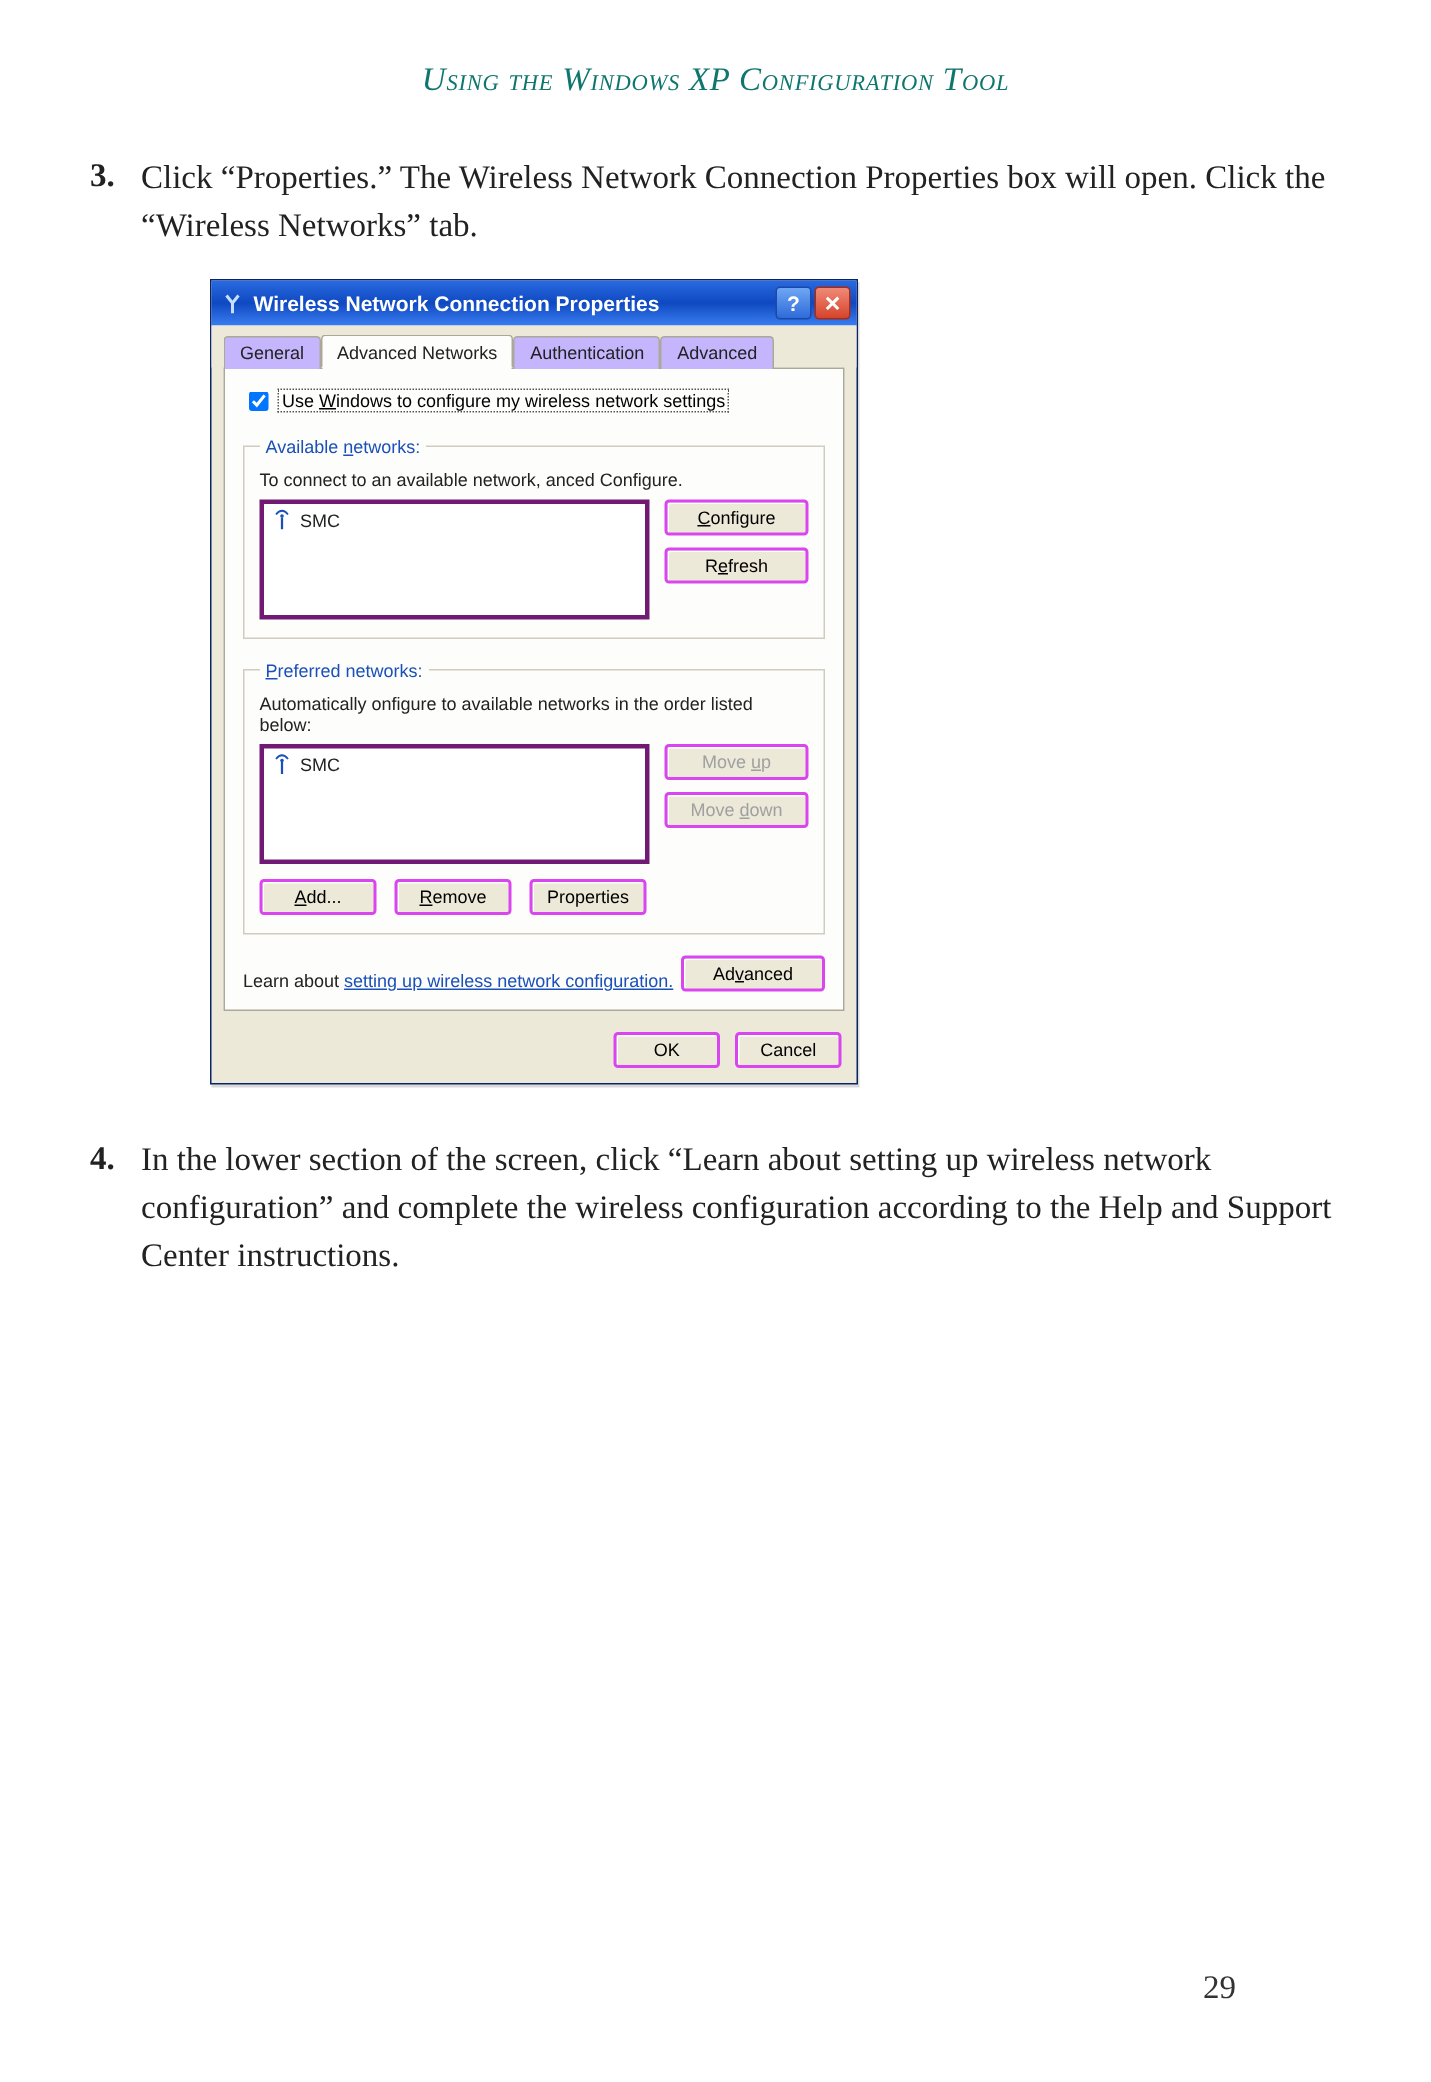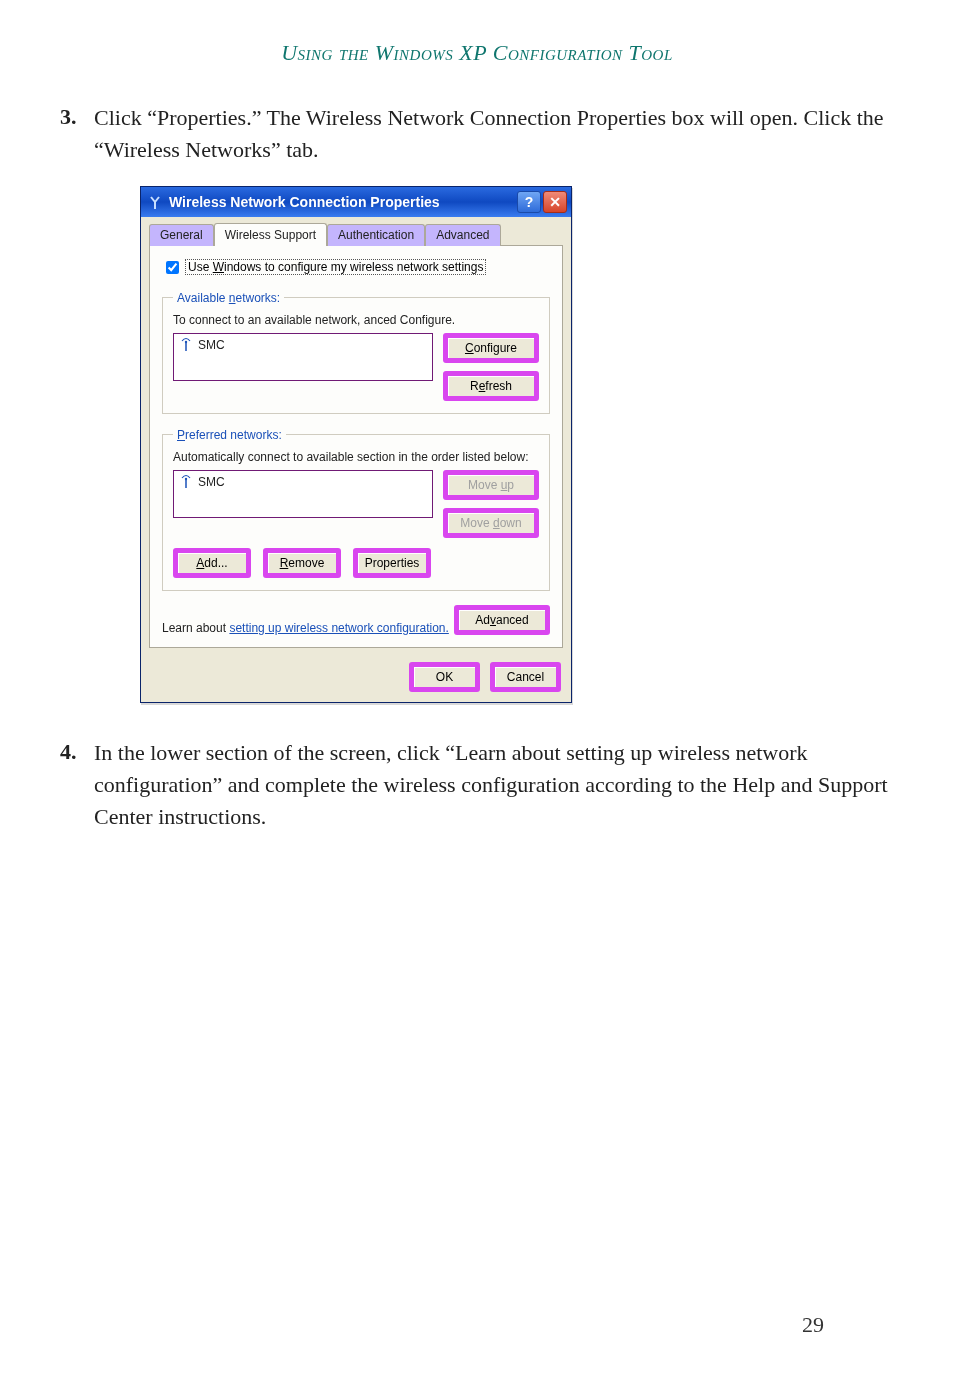--- a/index.html
+++ b/index.html
@@ -153,22 +153,22 @@
     font-size: 12px;
     color: #222;
     margin-bottom: 6px;
   }
   .net-row {
     display: flex;
     gap: 10px;
   }
   .listbox {
     flex: 1;
-    height: 48px;
-    border: 1px solid #701a75;
+    height: 80px;
+    border: 3px solid #701a75;
     background: #fff;
     padding: 2px;
     box-sizing: border-box;
   }
   .list-item {
     display: flex;
     align-items: center;
     gap: 6px;
     padding: 1px 4px;
     font-family: "Segoe UI", Tahoma, sans-serif;
@@ -182,21 +182,21 @@
     display: flex;
     flex-direction: column;
     gap: 8px;
     width: 96px;
   }
   button.xp {
     font-family: Tahoma, sans-serif;
     font-size: 12px;
     padding: 3px 0;
     background: #ece9d8;
-    border: 5px solid #d946ef;
+    border: 2px solid #d946ef;
     border-radius: 3px;
     box-shadow: inset 1px 1px 0 #fff;
     color: #000;
   }
   button.xp:disabled { color: #a0a0a0; }
   .row-buttons {
     display: flex;
     gap: 12px;
     margin-top: 10px;
   }
@@ -257,21 +257,21 @@
               <line x1="7" y1="7" x2="11" y2="2" stroke="#c8e0ff" stroke-width="2"></line>
             </svg>
       </span>
       <span class="title-text">Wireless Network Connection Properties</span>
       <span class="tb-btn tb-help">?</span>
       <span class="tb-btn tb-close">✕</span>
     </div>
 
     <div class="tabs">
       <div class="tab">General</div>
-      <div class="tab active">Wireless Support</div>
+      <div class="tab active">Advanced Networks</div>
       <div class="tab">Authentication</div>
       <div class="tab">Advanced</div>
     </div>
 
     <div class="tab-body">
 
       <div class="checkbox-row">
         <input type="checkbox" checked="" style="">
         <label>
           <span>Use <span class="u">W</span>indows to configure my wireless network settings</span>
@@ -296,21 +296,21 @@
           </div>
           <div class="side-buttons">
             <button class="xp"><span class="u">C</span>onfigure</button>
             <button class="xp">R<span class="u">e</span>fresh</button>
           </div>
         </div>
       </fieldset>
 
       <fieldset>
         <legend><span class="u">P</span>referred networks:</legend>
-        <div class="fs-text">Automatically connect to available section in the order listed below:</div>
+        <div class="fs-text">Automatically onfigure to available networks in the order listed below:</div>
         <div class="net-row">
           <div class="listbox">
             <div class="list-item">
               <span class="wifi-icon">
                 <svg width="12" height="14" viewBox="0 0 12 14">
                       <line x1="6" y1="14" x2="6" y2="6" stroke="#1a50b8" stroke-width="1.5"></line>
                       <circle cx="6" cy="5" r="1.2" fill="#1a50b8"></circle>
                       <path d="M2 4 Q6 -1 10 4" fill="none" stroke="#1a50b8" stroke-width="1.2"></path>
                     </svg>
               </span>

